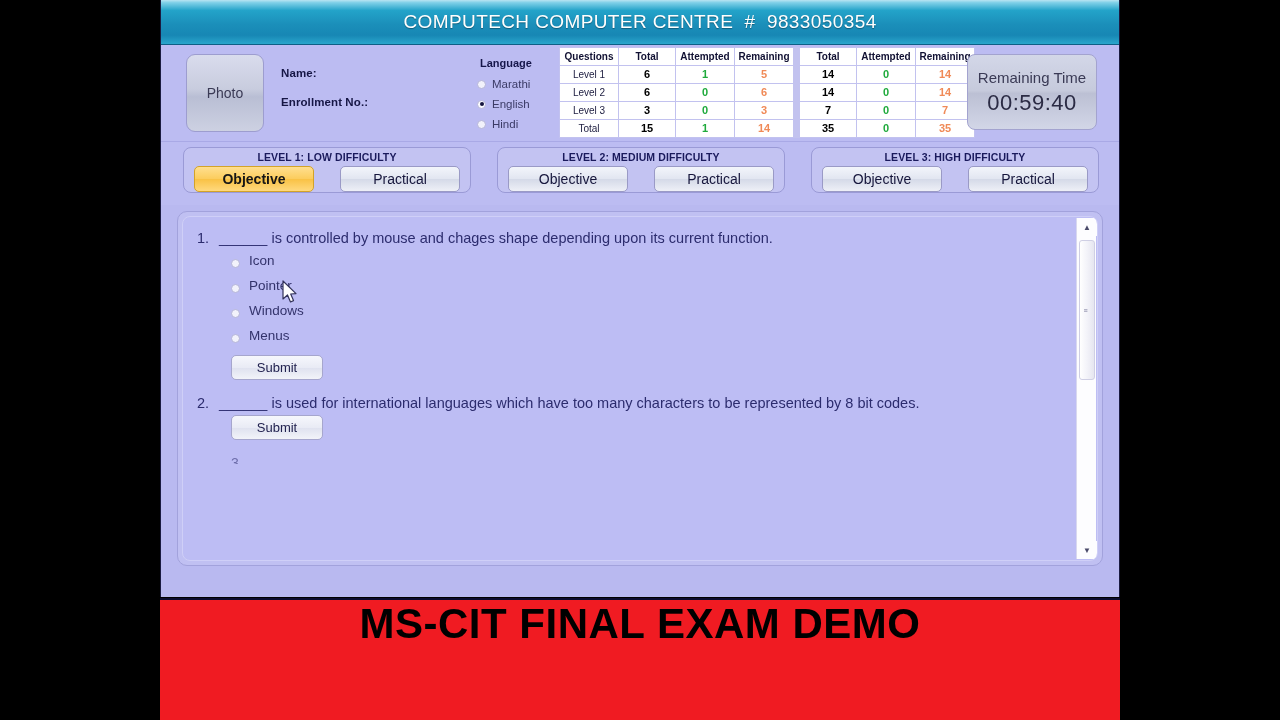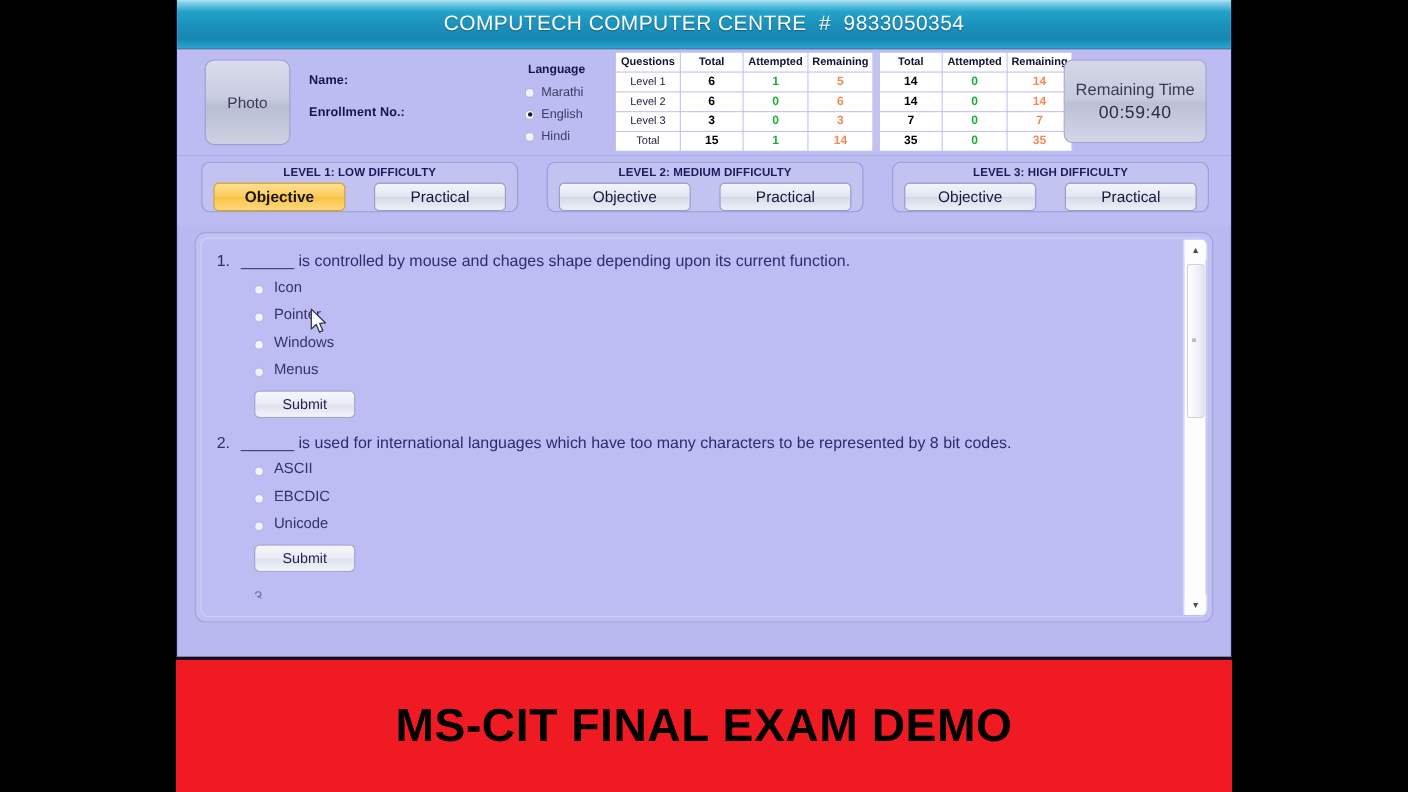--- a/index.html
+++ b/index.html
@@ -88,21 +88,21 @@
   .stats td.sp { background: transparent; width: 5px; padding: 0; }
 
   
   .timer-box {
     position: absolute; right: 22px; top: 9px; width: 130px; height: 76px;
     border-radius: 8px; border: 1px solid #a3a3cf;
     background: linear-gradient(to bottom, #d3d7e8 0%, #c6cadc 48%, #bcc0d4 52%, #d2d6e7 100%);
     display: flex; flex-direction: column; align-items: center; justify-content: center;
   }
   .timer-box .tlabel { font-size: 15px; color: #3a3a55; margin-bottom: 4px; }
-  .timer-box .tval { font-size: 16px; color: #2b2b44; letter-spacing: .5px; }
+  .timer-box .tval { font-size: 22px; color: #2b2b44; letter-spacing: .5px; }
 
   
   .levels {
     position: relative; height: 63px; width: 100%;
     padding: 5px 20px 12px 22px; display: flex; gap: 26px;
     background: #bcbcf2;
   }
   .lvl-group {
     flex: 1; border: 1px solid #9a9ad6; border-radius: 8px;
     background: #c3c3f2; padding: 3px 10px 5px;
@@ -172,21 +172,21 @@
     border-radius: 3px; border: 1px solid #cfcfe4; cursor: pointer;
     background: linear-gradient(to right, #ffffff 0%, #f3f3f9 50%, #e6e6f0 100%);
     display: flex; align-items: center; justify-content: center;
   }
   .sb-grip { width: 7px; height: 7px; color: #7a7a9a; font-size: 7px; line-height: 7px;}
 
   
   .banner {
     position: absolute; left: 160px; top: 598px; width: 960px; height: 122px;
     background: #f01b22; border-top: 2px solid #0c0c30;
-    display: flex; align-items: center; justify-content: center;
+    display: flex; justify-content: center;
   }
   .banner span {
     color: #000; font-size: 42px; font-weight: bold; letter-spacing: .5px;
     font-family: "Liberation Sans", sans-serif;
   }
 
   
   .cursor { position: absolute; left: 282px; top: 280px; pointer-events: none; }
 </style>
 </head>
@@ -344,34 +344,20 @@
               </div>
             </div>
             <button class="submit">Submit</button>
           </div>
 
           <div class="q">
             <div class="qtext">
               <span class="qnum">2.</span>
               <span class="qbody">______ is used for international languages which have too many characters to be represented by 8 bit codes.</span>
             </div>
-            <div class="opts">
-              <div class="opt">
-                <span class="radio"></span>
-                <span>ASCII</span>
-              </div>
-              <div class="opt">
-                <span class="radio"></span>
-                <span>EBCDIC</span>
-              </div>
-              <div class="opt">
-                <span class="radio"></span>
-                <span>Unicode</span>
-              </div>
-            </div>
             <button class="submit">Submit</button>
           </div>
 
           <div class="q3-clip">
             <span>3.</span>
           </div>
 
         </div>
 
         <div class="sb">

